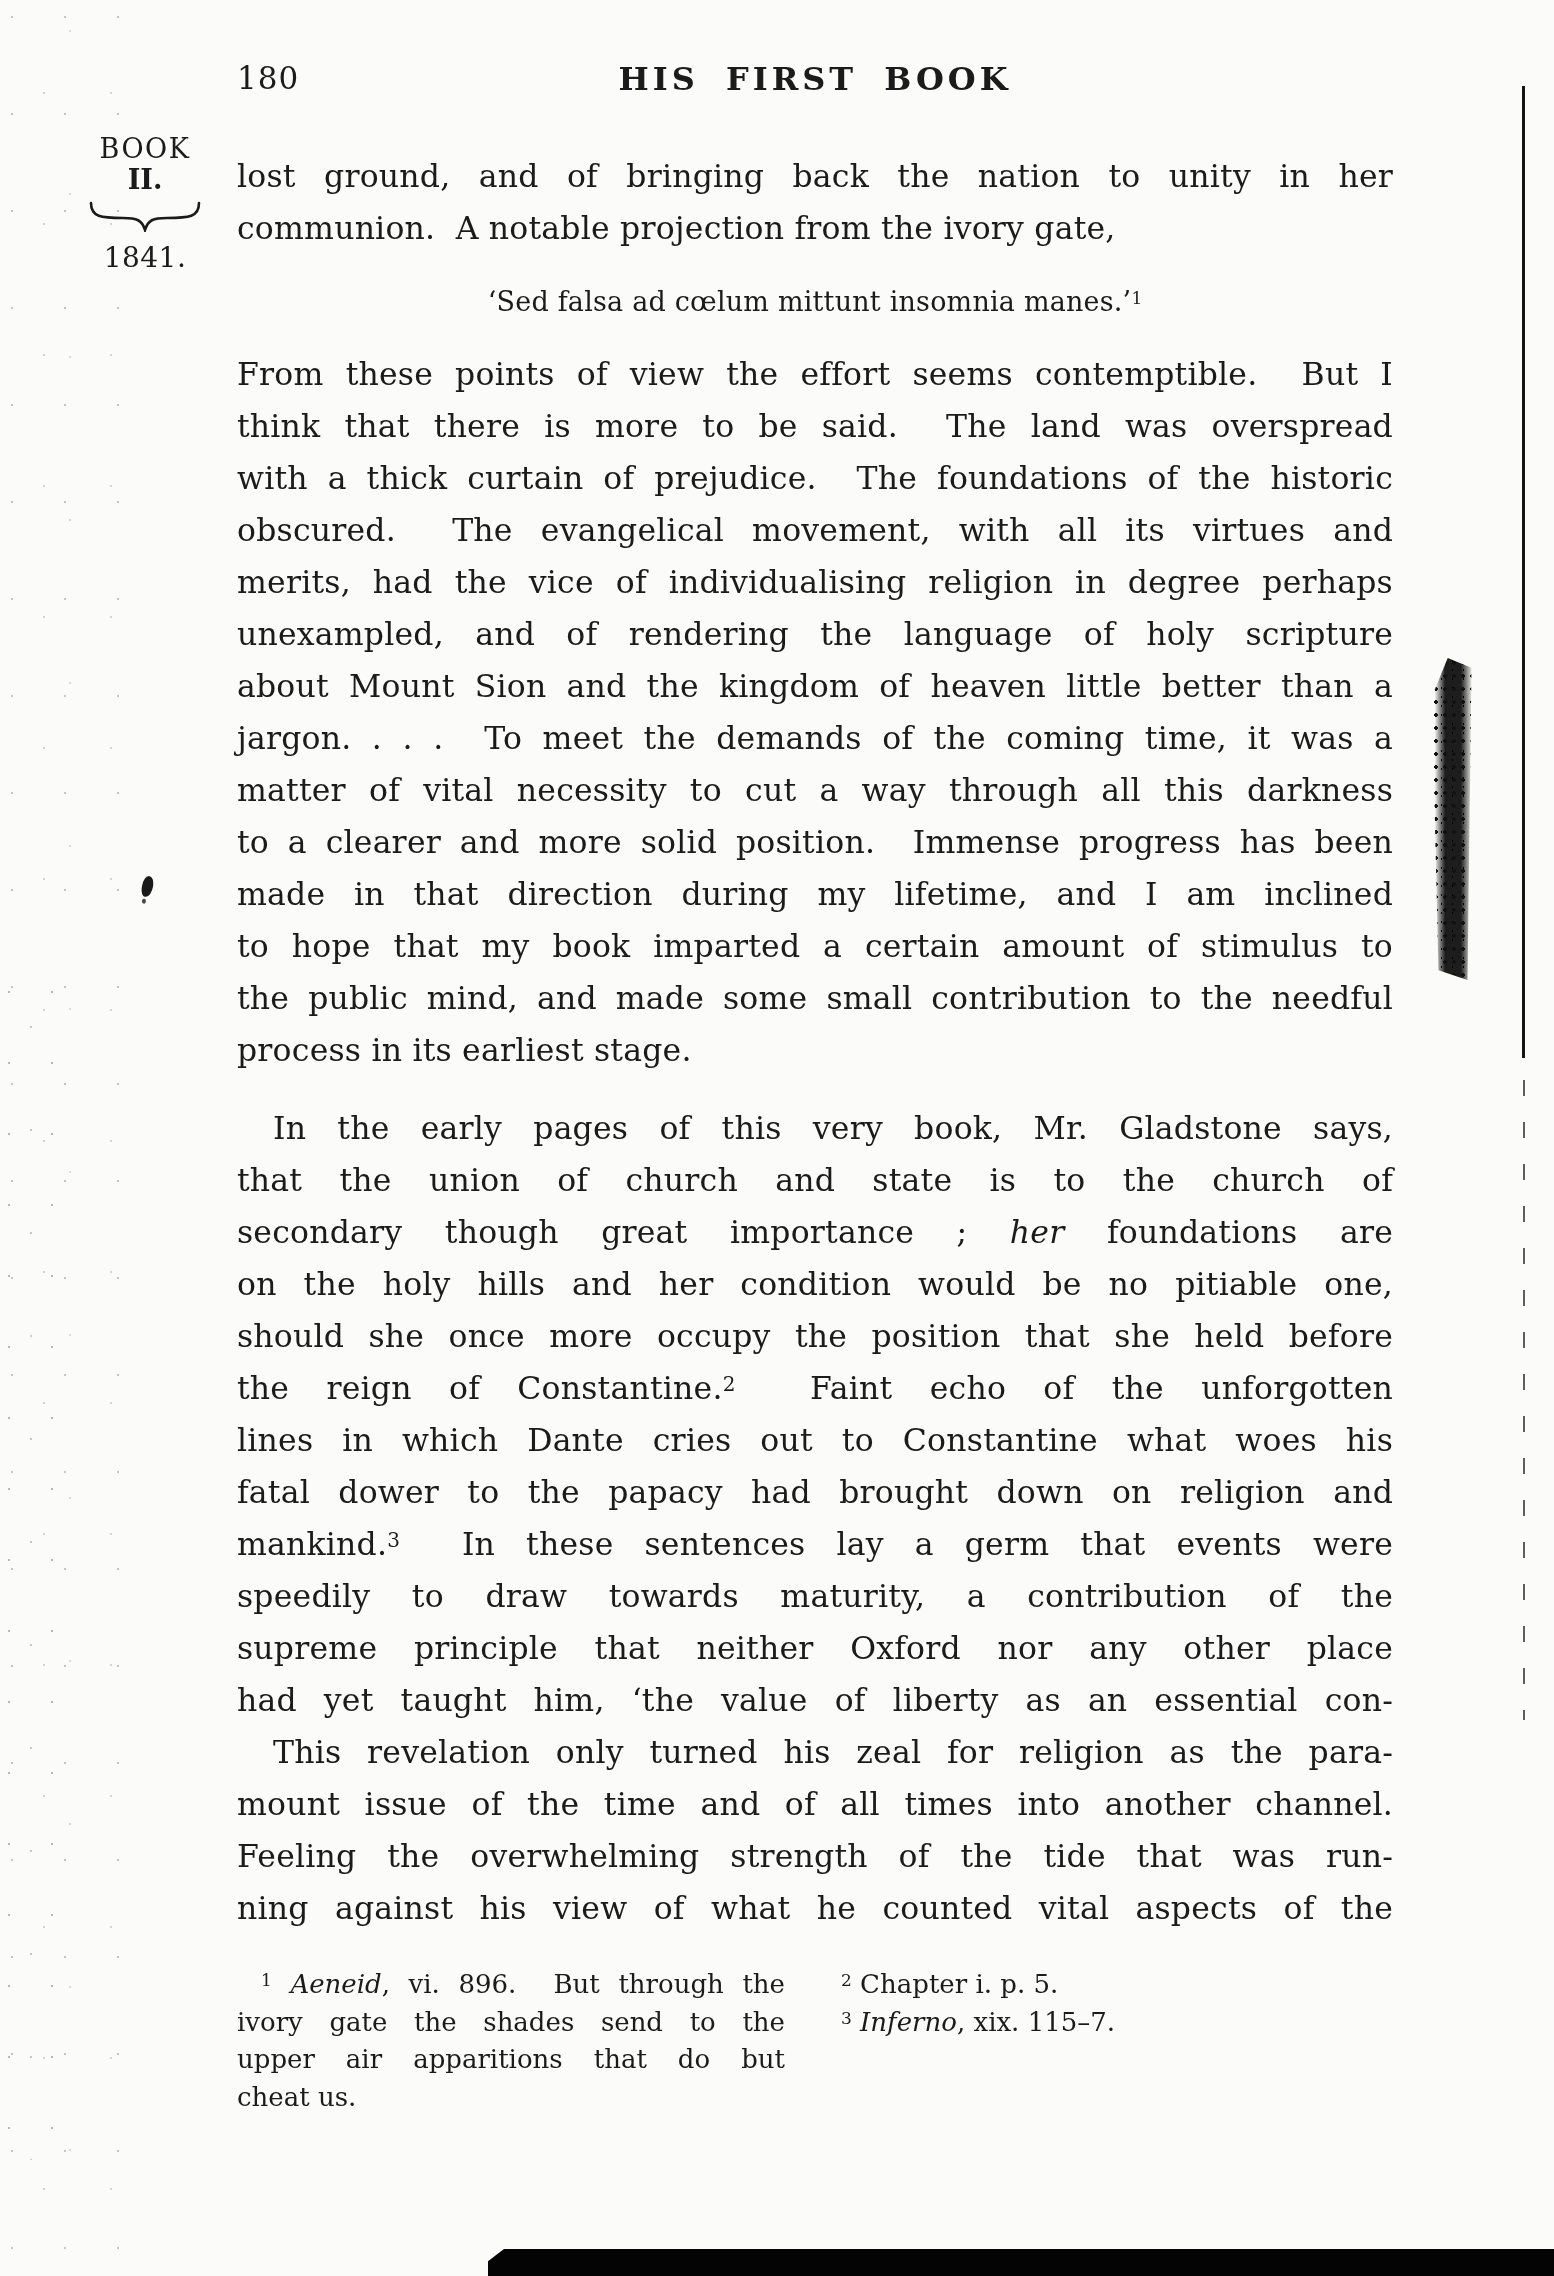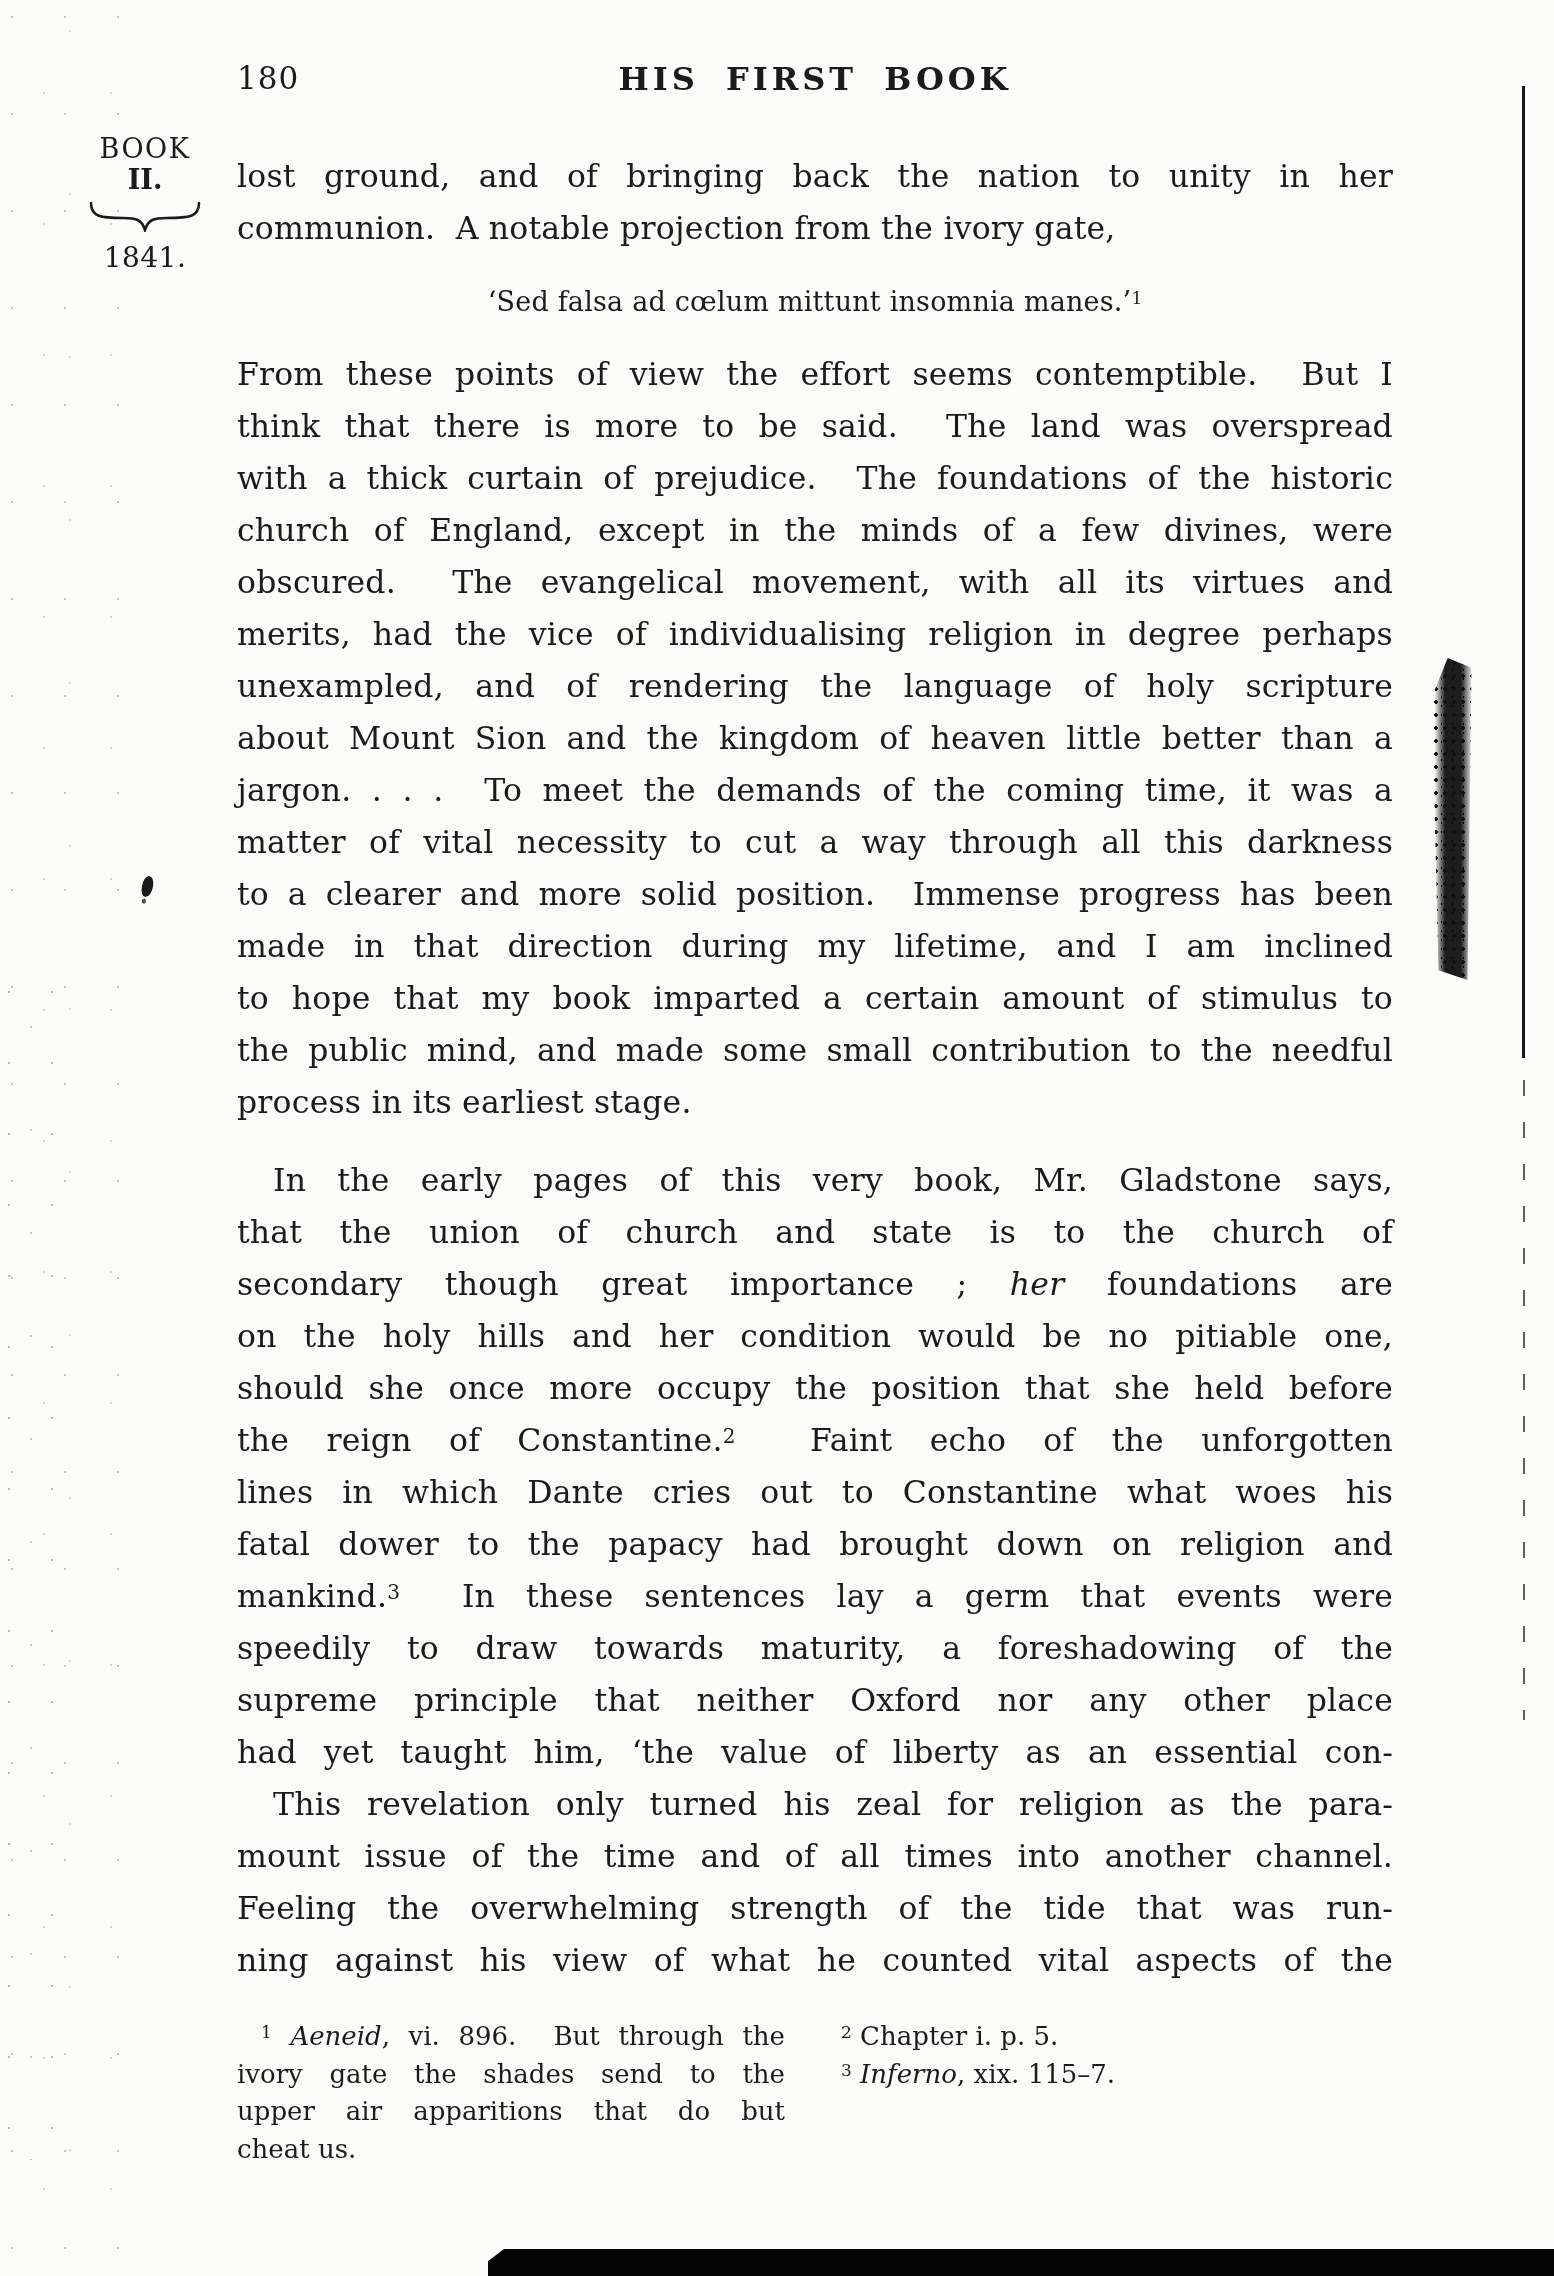--- a/index.html
+++ b/index.html
@@ -123,21 +123,20 @@
           <div class="line"><span>lost ground, and of bringing back the nation to unity in her</span></div>
           <div class="line last"><span>communion.&nbsp; A notable projection from the ivory gate,</span></div>
         </div>
         <div class="para para-quote">
           <div class="line last"><span>‘Sed falsa ad cœlum mittunt insomnia manes.’</span><sup>1</sup></div>
         </div>
         <div class="para para-flush">
           <div class="line"><span>From these points of view the effort seems contemptible.&nbsp; But I</span></div>
           <div class="line"><span>think that there is more to be said.&nbsp; The land was overspread</span></div>
           <div class="line"><span>with a thick curtain of prejudice.&nbsp; The foundations of the historic</span></div>
-          <div class="line"><span>church of England, except in the minds of a few divines, were</span></div>
           <div class="line"><span>obscured.&nbsp; The evangelical movement, with all its virtues and</span></div>
           <div class="line"><span>merits, had the vice of individualising religion in degree perhaps</span></div>
           <div class="line"><span>unexampled, and of rendering the language of holy scripture</span></div>
           <div class="line"><span>about Mount Sion and the kingdom of heaven little better than a</span></div>
           <div class="line"><span>jargon. . . .&nbsp; To meet the demands of the coming time, it was a</span></div>
           <div class="line"><span>matter of vital necessity to cut a way through all this darkness</span></div>
           <div class="line"><span>to a clearer and more solid position.&nbsp; Immense progress has been</span></div>
           <div class="line"><span>made in that direction during my lifetime, and I am inclined</span></div>
           <div class="line"><span>to hope that my book imparted a certain amount of stimulus to</span></div>
           <div class="line"><span>the public mind, and made some small contribution to the needful</span></div>
@@ -146,21 +145,21 @@
         <div class="para para-indent para-gap">
           <div class="line"><span>In the early pages of this very book, Mr. Gladstone says,</span></div>
           <div class="line"><span>that the union of church and state is to the church of</span></div>
           <div class="line"><span>secondary though great importance&nbsp;; </span><span class="it">her</span><span> foundations are</span></div>
           <div class="line"><span>on the holy hills and her condition would be no pitiable one,</span></div>
           <div class="line"><span>should she once more occupy the position that she held before</span></div>
           <div class="line"><span>the reign of Constantine.</span><sup>2</sup><span>&nbsp; Faint echo of the unforgotten</span></div>
           <div class="line"><span>lines in which Dante cries out to Constantine what woes his</span></div>
           <div class="line"><span>fatal dower to the papacy had brought down on religion and</span></div>
           <div class="line"><span>mankind.</span><sup>3</sup><span>&nbsp; In these sentences lay a germ that events were</span></div>
-          <div class="line"><span>speedily to draw towards maturity, a foreshadowing of the</span></div>
+          <div class="line"><span>speedily to draw towards maturity, a contribution of the</span></div>
           <div class="line"><span>supreme principle that neither Oxford nor any other place</span></div>
           <div class="line"><span>had yet taught him, ‘the value of liberty as an essential con-</span></div>
         </div>
         <div class="para para-indent">
           <div class="line"><span>This revelation only turned his zeal for religion as the para-</span></div>
           <div class="line"><span>mount issue of the time and of all times into another channel.</span></div>
           <div class="line"><span>Feeling the overwhelming strength of the tide that was run-</span></div>
           <div class="line"><span>ning against his view of what he counted vital aspects of the</span></div>
         </div>
       </div>

